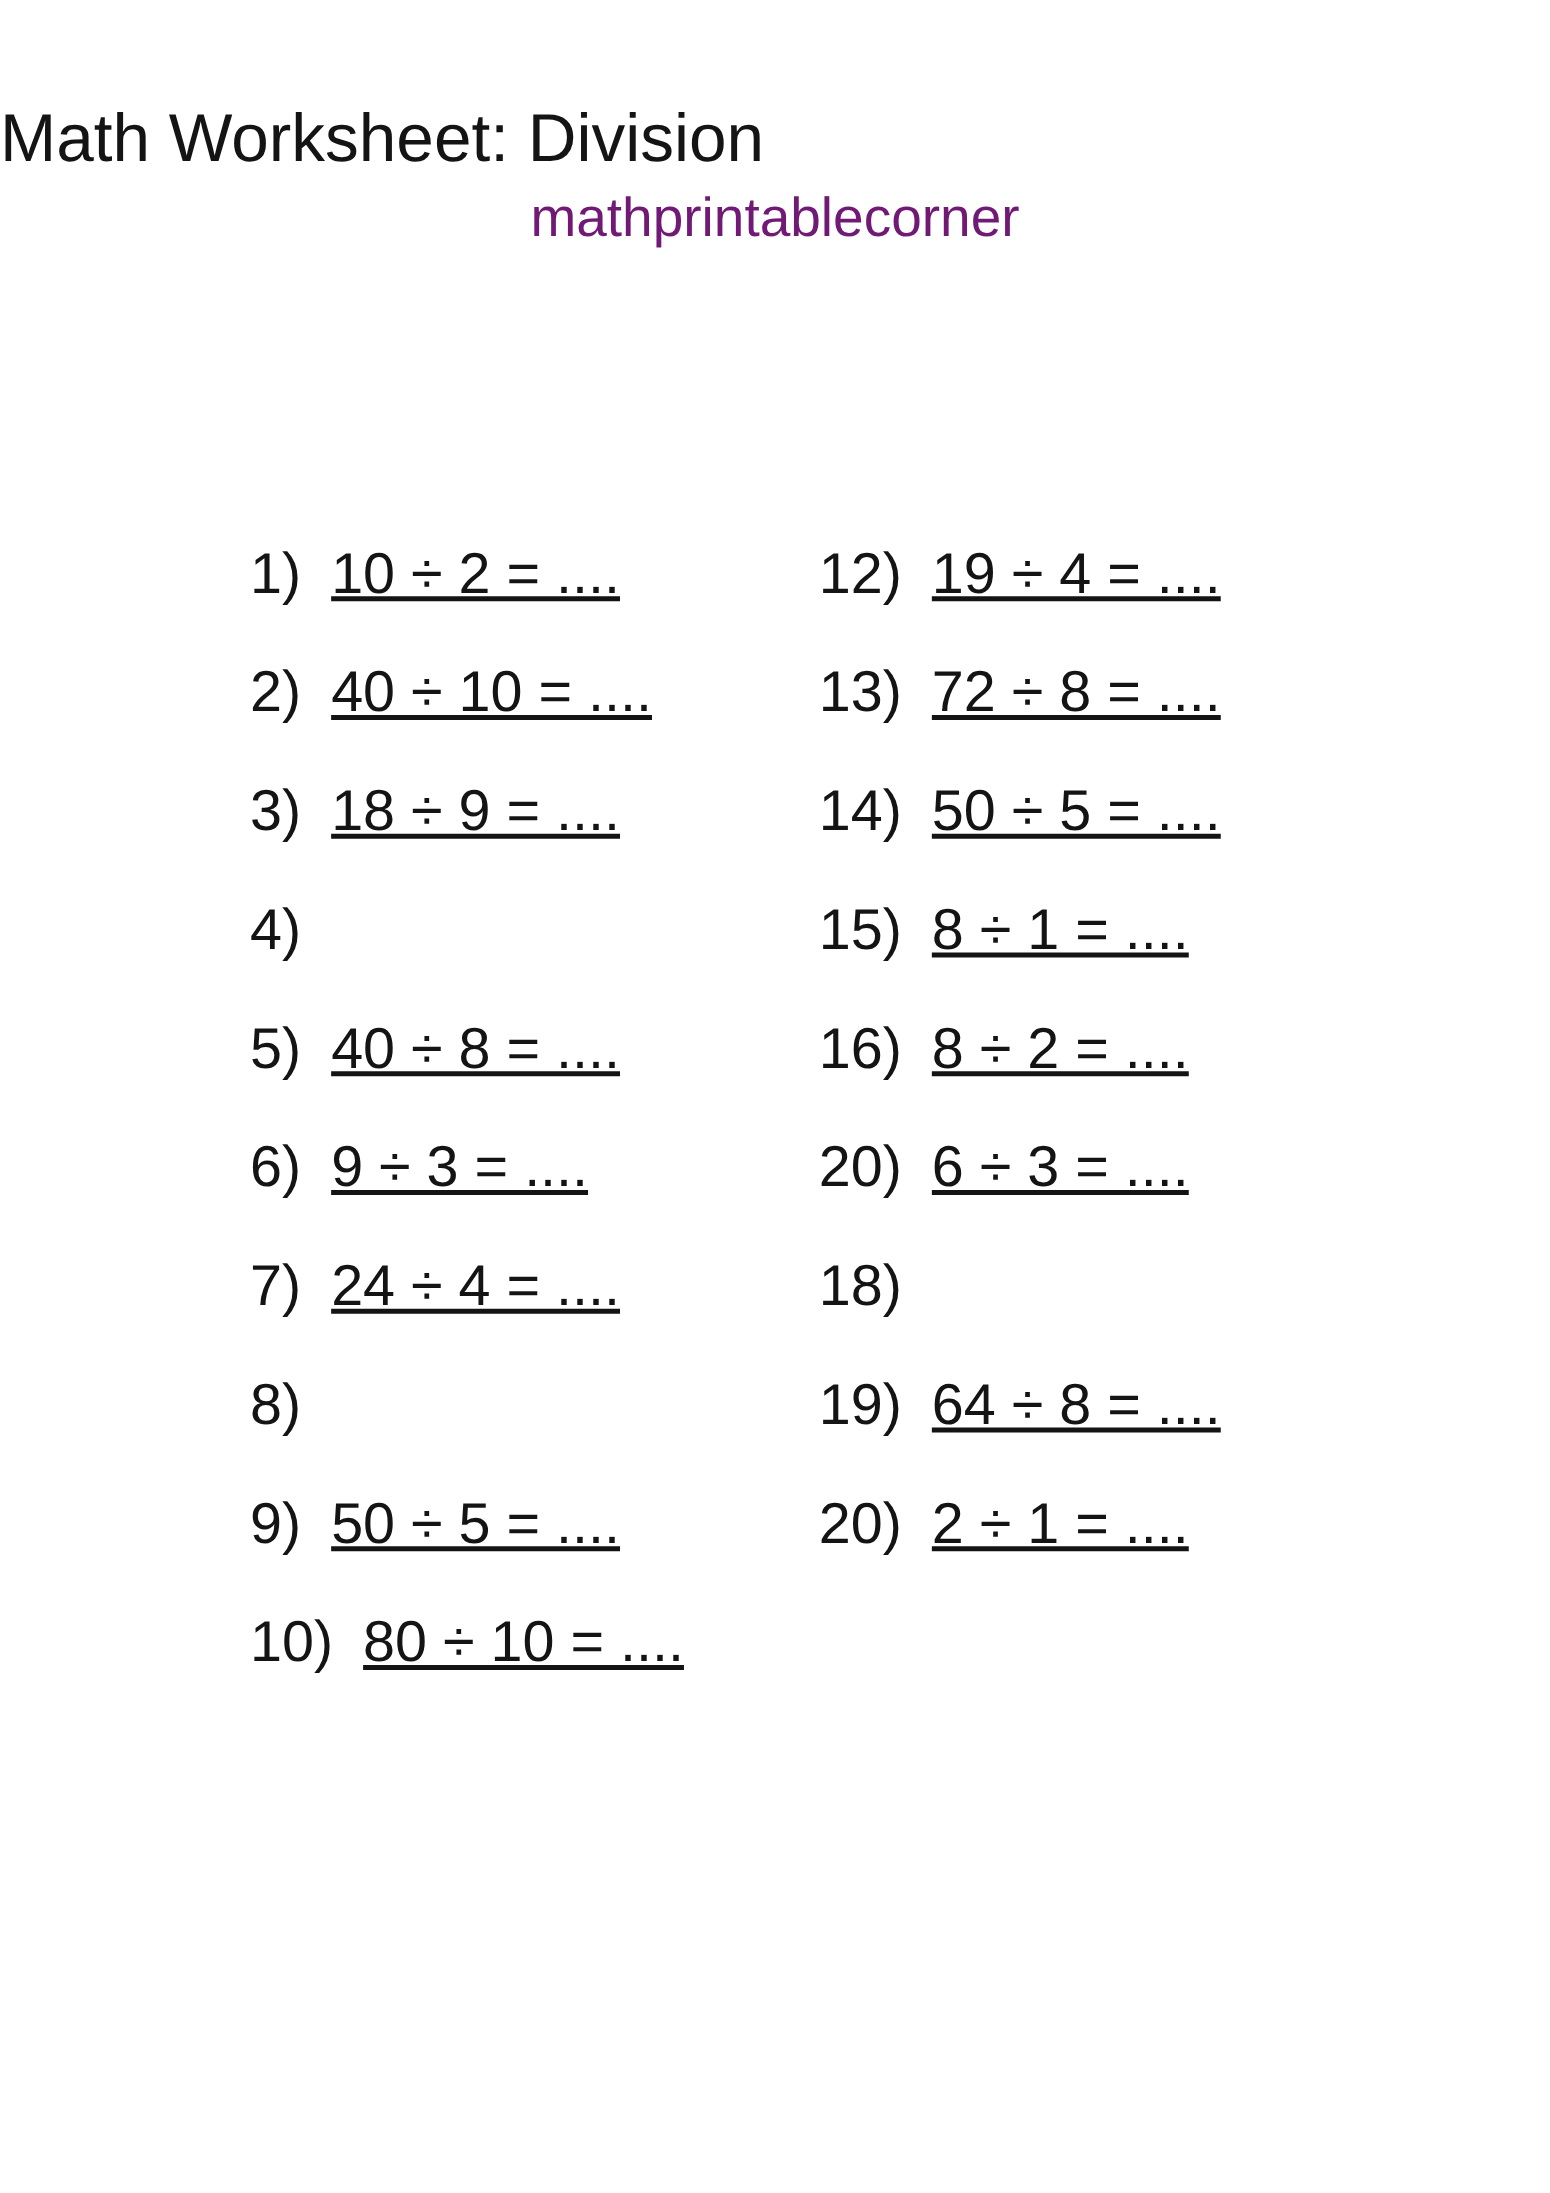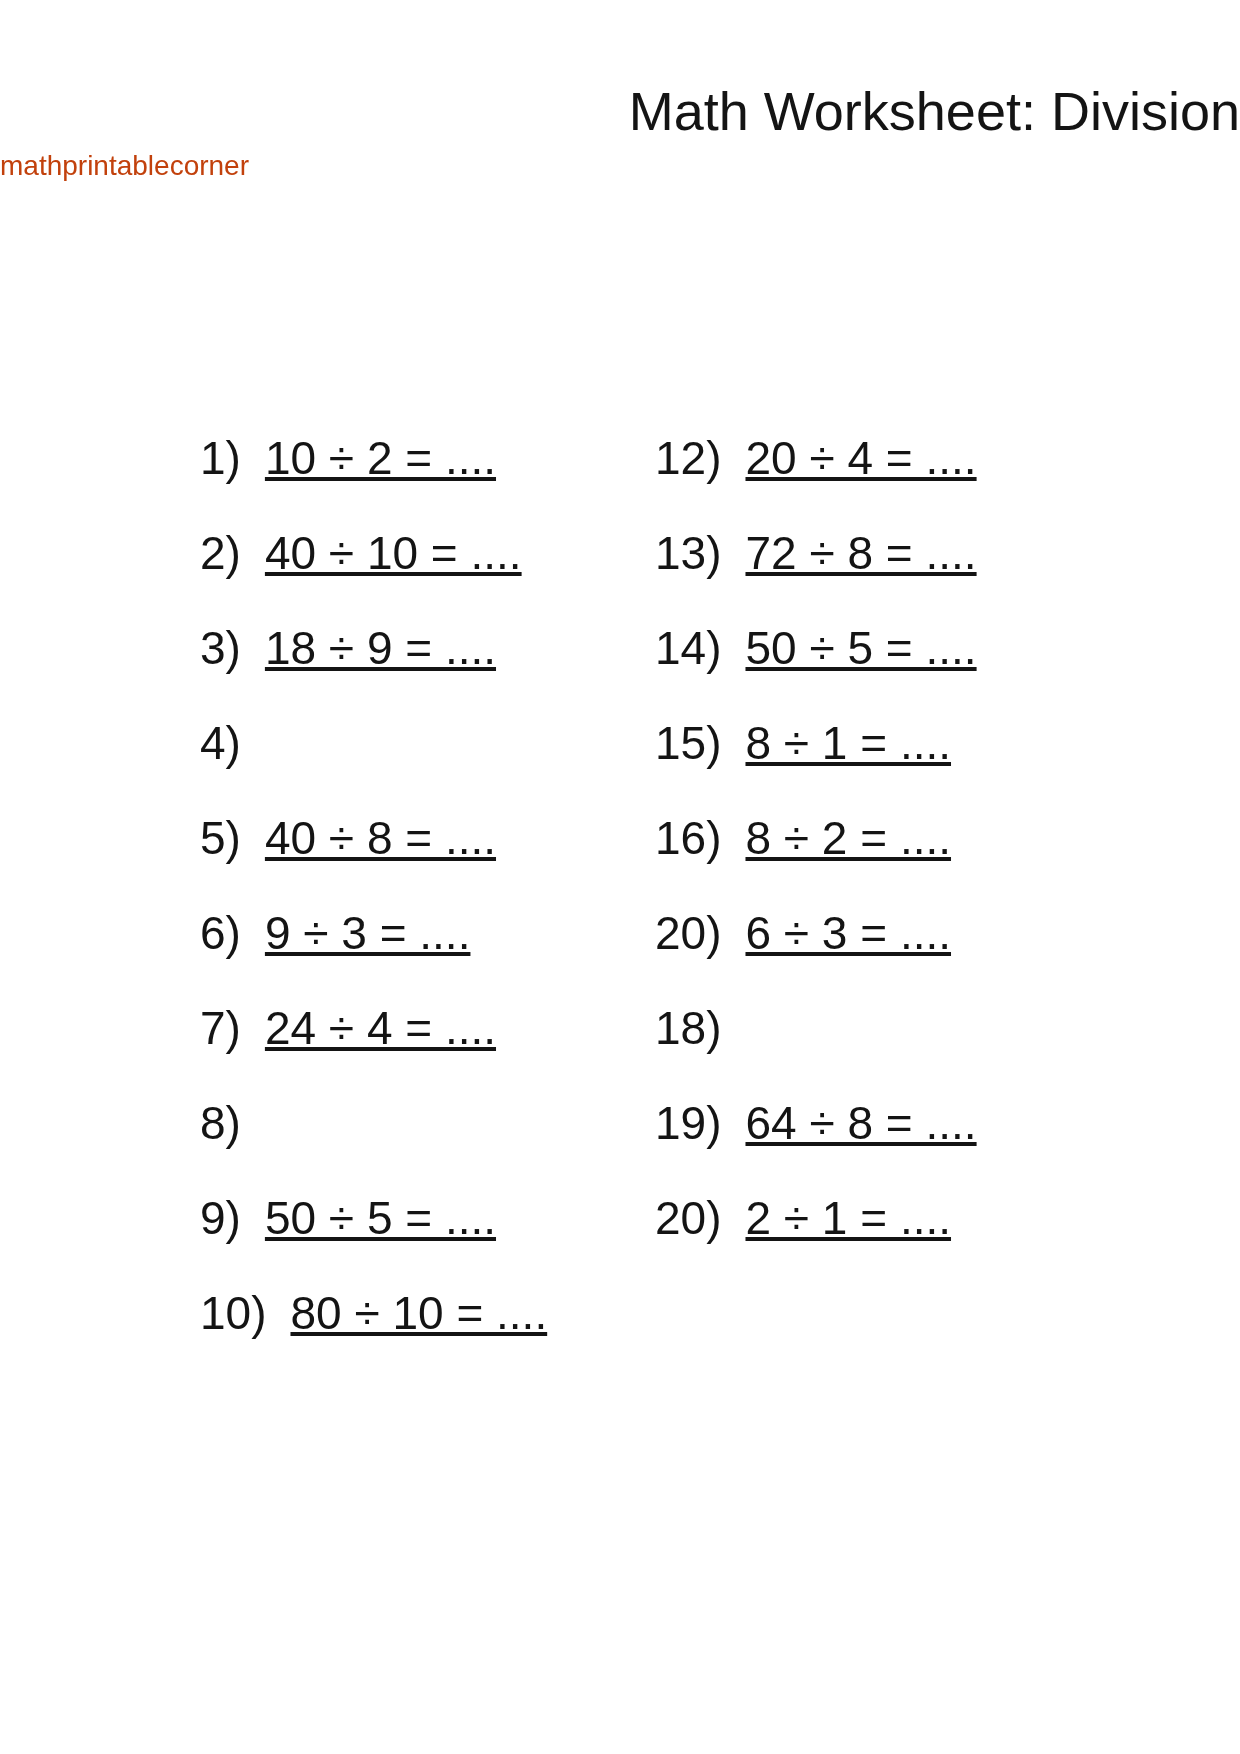--- a/index.html
+++ b/index.html
@@ -15,33 +15,34 @@
     position: relative;
     overflow: hidden;
   }
   .page {
     width: 1240px;
     height: 1754px;
     position: relative;
   }
   .title {
     margin-top: 80px;
-    text-align: right;
+    text-align: left;
     font-size: 54px;
     line-height: 1.15;
     font-weight: 400;
     color: #141414;
     letter-spacing: 0;
   }
   .subtitle {
     margin-top: 8px;
-    font-size: 28px;
+    text-align: center;
+    font-size: 44px;
     line-height: 1.15;
     font-weight: 400;
-    color: #c2410c;
+    color: #701a75;
   }
   .problems {
     position: absolute;
     top: 330px;
     left: 0;
     right: 0;
     display: grid;
     grid-template-columns: 455px 1fr;
     padding-left: 200px;
   }
@@ -101,21 +102,21 @@
           <span class="problem-expression">50 ÷ 5 = ....</span>
         </div>
         <div class="problem-row">
           <span class="problem-number">10)</span>
           <span class="problem-expression">80 ÷ 10 = ....</span>
         </div>
       </div>
     <div class="column" id="col-right">
         <div class="problem-row">
           <span class="problem-number">12)</span>
-          <span class="problem-expression">20 ÷ 4 = ....</span>
+          <span class="problem-expression">19 ÷ 4 = ....</span>
         </div>
         <div class="problem-row">
           <span class="problem-number">13)</span>
           <span class="problem-expression">72 ÷ 8 = ....</span>
         </div>
         <div class="problem-row">
           <span class="problem-number">14)</span>
           <span class="problem-expression">50 ÷ 5 = ....</span>
         </div>
         <div class="problem-row">

